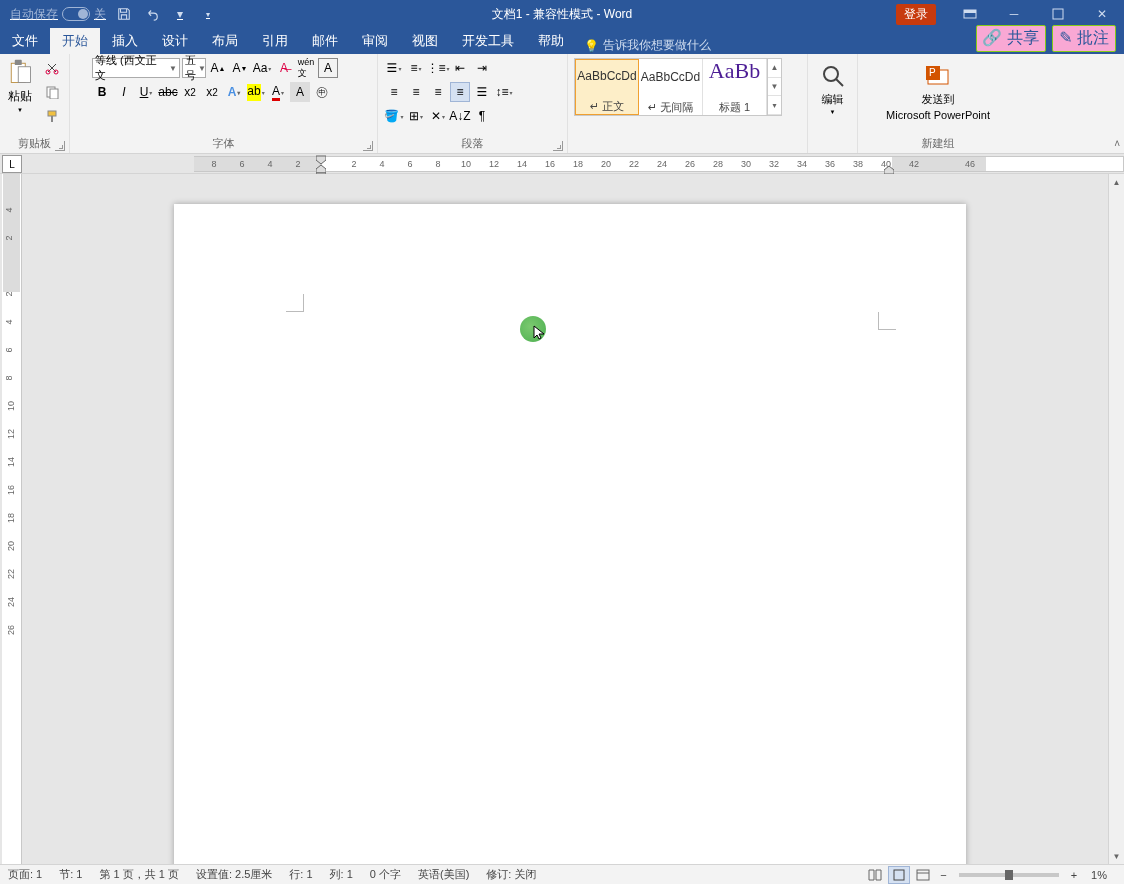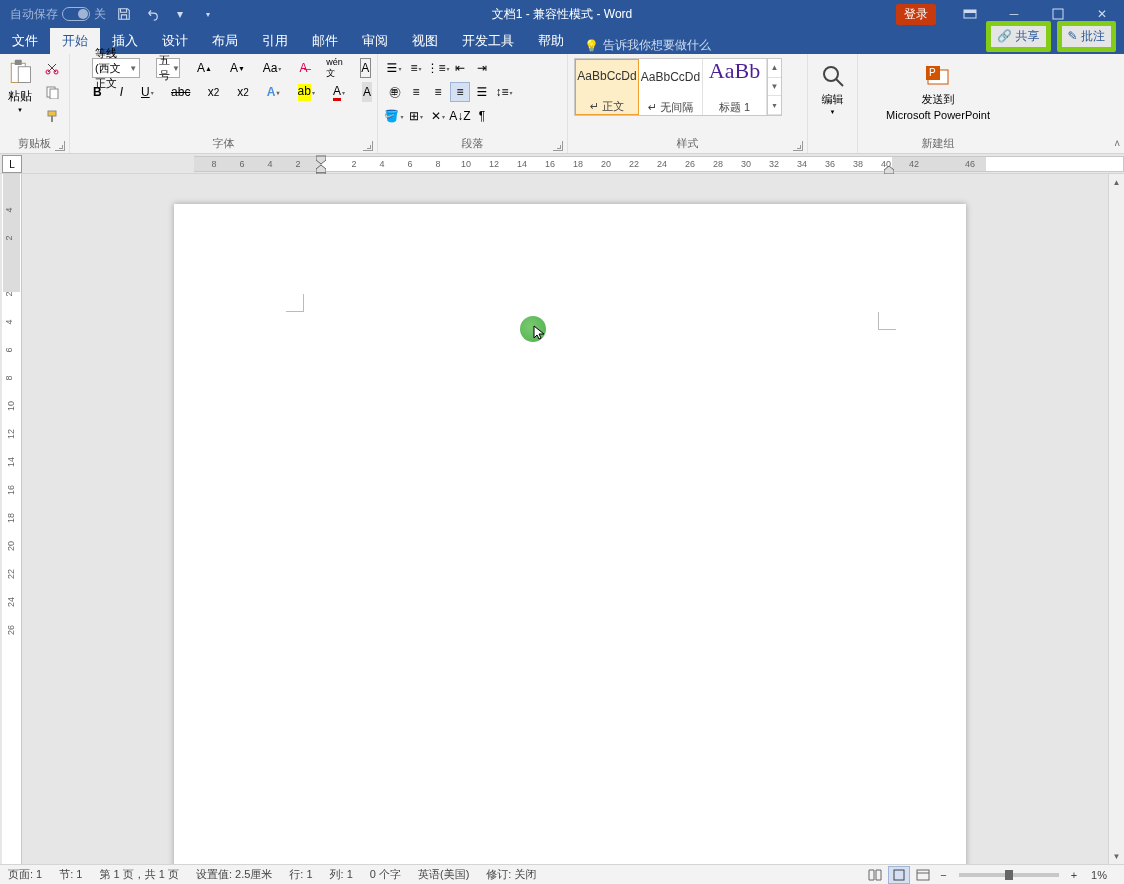--- a/index.html
+++ b/index.html
@@ -1,53 +1,53 @@
 <!DOCTYPE html>
 <html><head>
 <meta charset="utf-8">
 <style>
 * { margin: 0; padding: 0; box-sizing: border-box; font-family: "Microsoft YaHei", "Segoe UI", sans-serif; }
 body { width: 1124px; height: 884px; overflow: hidden; background: #e6e6e6; font-size: 12px; }
 
 
 .titlebar { height: 28px; background: #2b579a; display: flex; align-items: center; color: #fff; position: relative; }
-.titlebar .qat { display: flex; align-items: center; gap: 8px; padding-left: 10px; }
+.titlebar .qat { display: flex; align-items: center; gap: 8px; padding-left: 10px; text-decoration: underline; }
 .titlebar .autosave { color: #a0b5d6; font-size: 12px; display: flex; align-items: center; gap: 4px; }
 .titlebar .toggle { width: 28px; height: 14px; border: 1px solid #a0b5d6; border-radius: 7px; position: relative; }
 .titlebar .toggle::before { content: ""; position: absolute; right: 1px; top: 1px; width: 10px; height: 10px; border-radius: 50%; background: #a0b5d6; }
 .titlebar .qat-btn { width: 20px; height: 20px; display: flex; align-items: center; justify-content: center; color: #cfdcef; cursor: pointer; }
 .titlebar .title { position: absolute; left: 50%; transform: translateX(-50%); font-size: 12px; color: #fff; }
 .titlebar .winctrl { position: absolute; right: 0; display: flex; align-items: center; }
 .titlebar .login { background: #c73a0e; padding: 2px 8px; font-size: 12px; margin-right: 12px; border-radius: 2px; }
 .titlebar .wbtn { width: 44px; height: 28px; display: flex; align-items: center; justify-content: center; color: #cfdcef; }
 
 
 .tabs { height: 26px; background: #2b579a; display: flex; align-items: flex-end; position: relative; }
 .tab { padding: 4px 12px; color: #fff; font-size: 13px; cursor: pointer; }
 .tab.active { background: #f3f3f3; color: #2b579a; }
 .tabs .searchhint { display: flex; align-items: center; color: #cfdcef; margin-left: 8px; gap: 4px; }
 .tabs .rightbtns { position: absolute; right: 8px; bottom: 2px; display: flex; gap: 6px; }
-.tabs .rbtn { background: #e5e5e5; color: #2b579a; font-size: 12px; padding: 2px 6px; border: 5px solid #84cc16; border-radius: 2px; cursor: pointer; }
+.tabs .rbtn { background: #f9a8d4; color: #2b579a; font-size: 16px; padding: 2px 6px; border: 1px solid #84cc16; border-radius: 2px; cursor: pointer; }
 
 
 .ribbon { height: 100px; background: #f3f3f3; border-bottom: 1px solid #d4d4d4; display: flex; position: relative; }
 .group { border-right: 1px solid #e1e1e1; padding: 4px 6px 0 6px; display: flex; flex-direction: column; position: relative; }
 .group-label { text-align: center; font-size: 11px; color: #666; padding: 2px 0; margin-top: auto; position: relative; }
 .group-label .dlg { position: absolute; right: -2px; bottom: 2px; width: 10px; height: 10px; border: 1px solid #999; border-top: none; border-left: none; }
 .group-label .dlg::after { content: ""; position: absolute; right: 1px; bottom: 1px; width: 3px; height: 3px; border-right: 1px solid #999; border-bottom: 1px solid #999; }
 .group-body { display: flex; gap: 4px; }
 
 
 .clip-main { display: flex; flex-direction: column; align-items: center; gap: 2px; cursor: pointer; }
 .clip-main svg { width: 28px; height: 28px; }
 .clip-side { display: flex; flex-direction: column; gap: 4px; margin-left: 4px; }
 .smbtn { width: 20px; height: 20px; display: flex; align-items: center; justify-content: center; cursor: pointer; }
 
 
-.fontrow { display: flex; gap: 16px; margin-bottom: 4px; padding-left: 16px; }
+.fontrow { display: flex; gap: 2px; margin-bottom: 4px; padding-left: 16px; }
 .combo { border: 1px solid #ababab; background: #fff; height: 20px; display: flex; align-items: center; font-size: 11px; padding: 0 2px; }
 .combo .dd { margin-left: auto; font-size: 8px; color: #666; padding-left: 2px; }
 .icbtn { width: 20px; height: 20px; display: flex; align-items: center; justify-content: center; border: 1px solid transparent; cursor: pointer; font-size: 12px; }
 .icbtn .dd { font-size: 6px; margin-left: 1px; color: #666; }
 
 
 .para-row { display: flex; gap: 2px; margin-bottom: 4px; }
 
 
 .style-gallery { display: flex; border: 1px solid #c8c8c8; background: #fff; }
@@ -297,21 +297,20 @@
           <div class="prev big">AaBb</div>
           <div class="lbl">标题 1</div>
         </div>
         <div class="style-scroll">
             <div>▲</div>
             <div>▼</div>
             <div>▾</div>
           </div>
       </div>
     </div>
-    <div class="group-label"><span>样式</span><span class="dlg"></span></div>
   </div>
 
   <div class="group" style="width:50px;">
     <div class="bigbtn">
       <svg viewBox="0 0 28 28">
           <circle cx="12" cy="12" r="7" fill="none" stroke="#444" stroke-width="2"></circle>
           <line x1="17" y1="17" x2="24" y2="24" stroke="#444" stroke-width="2"></line>
         </svg>
       <span>编辑</span>
       <span style="font-size:6px;">▼</span>

